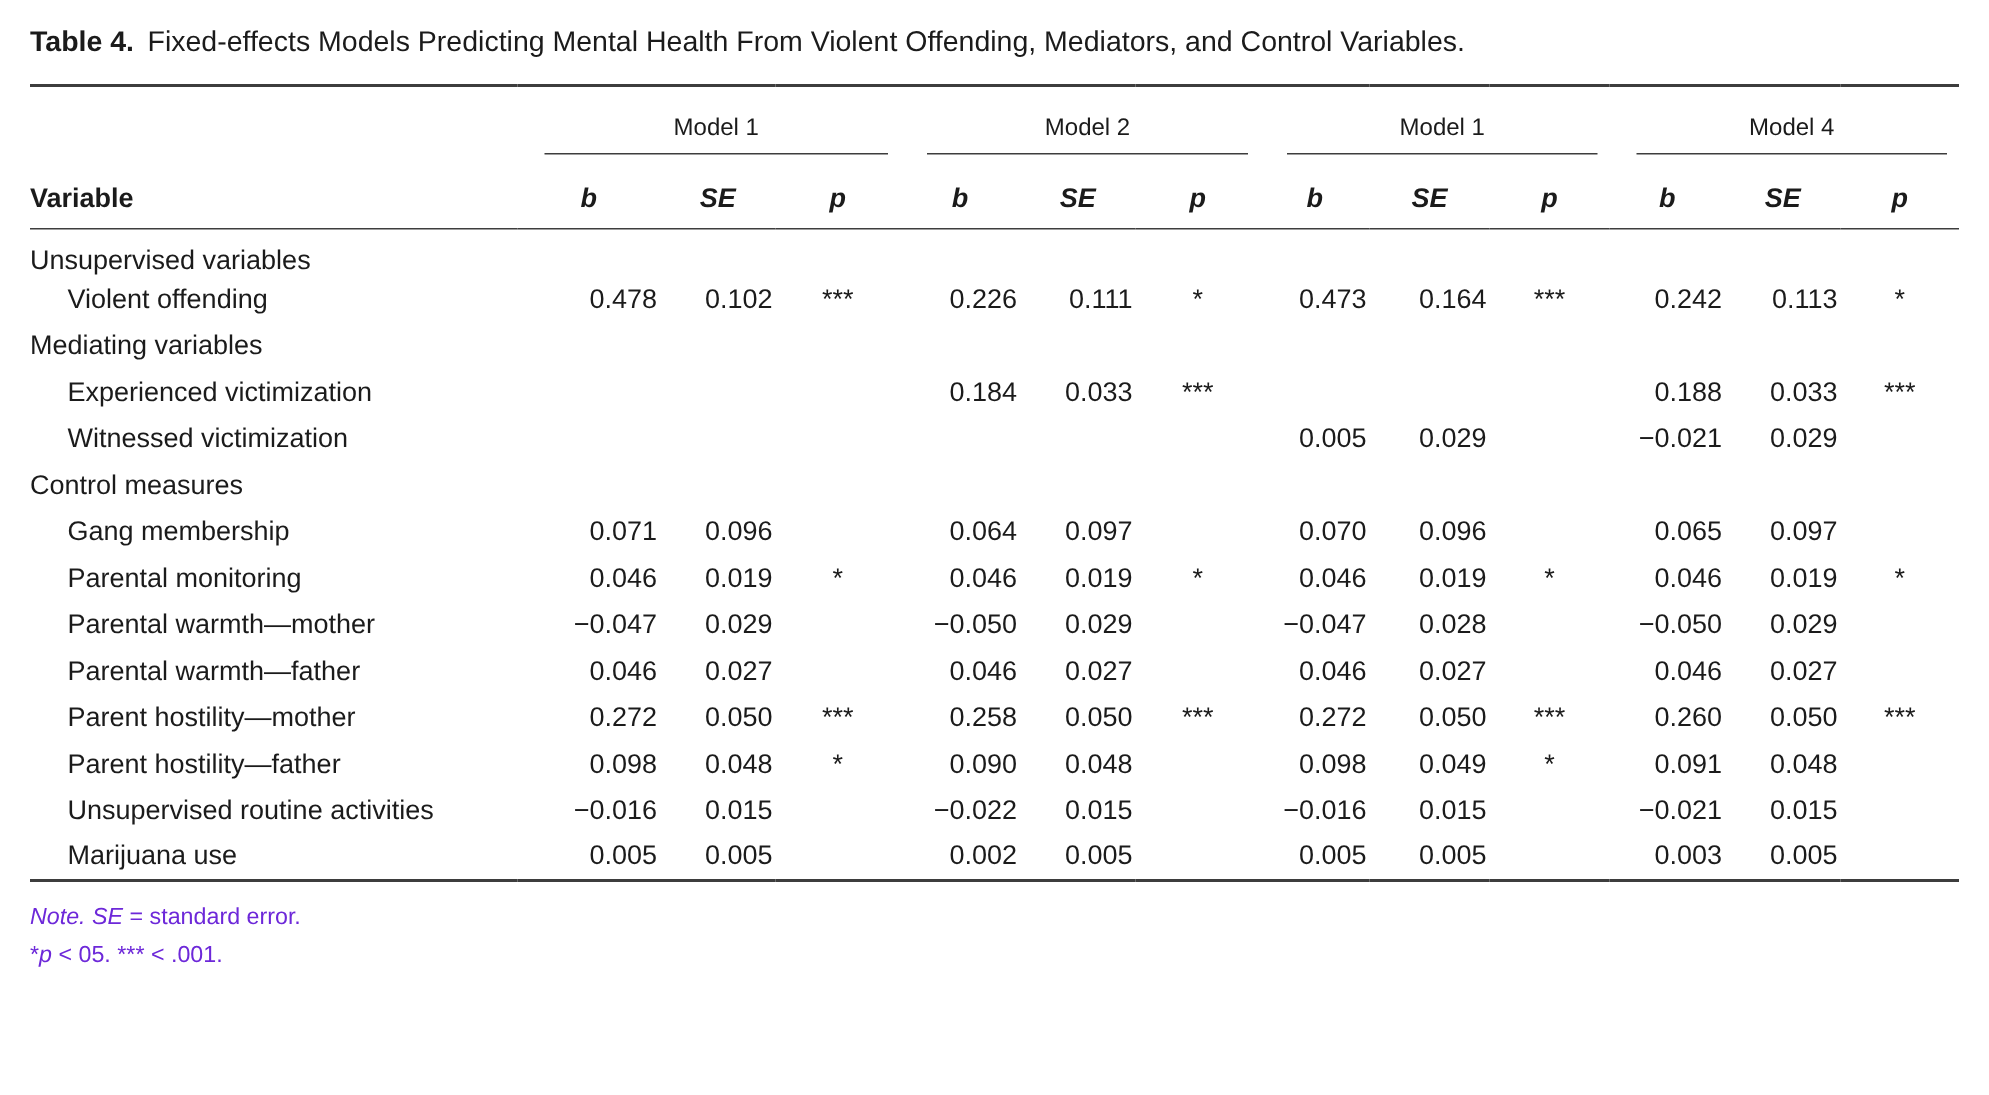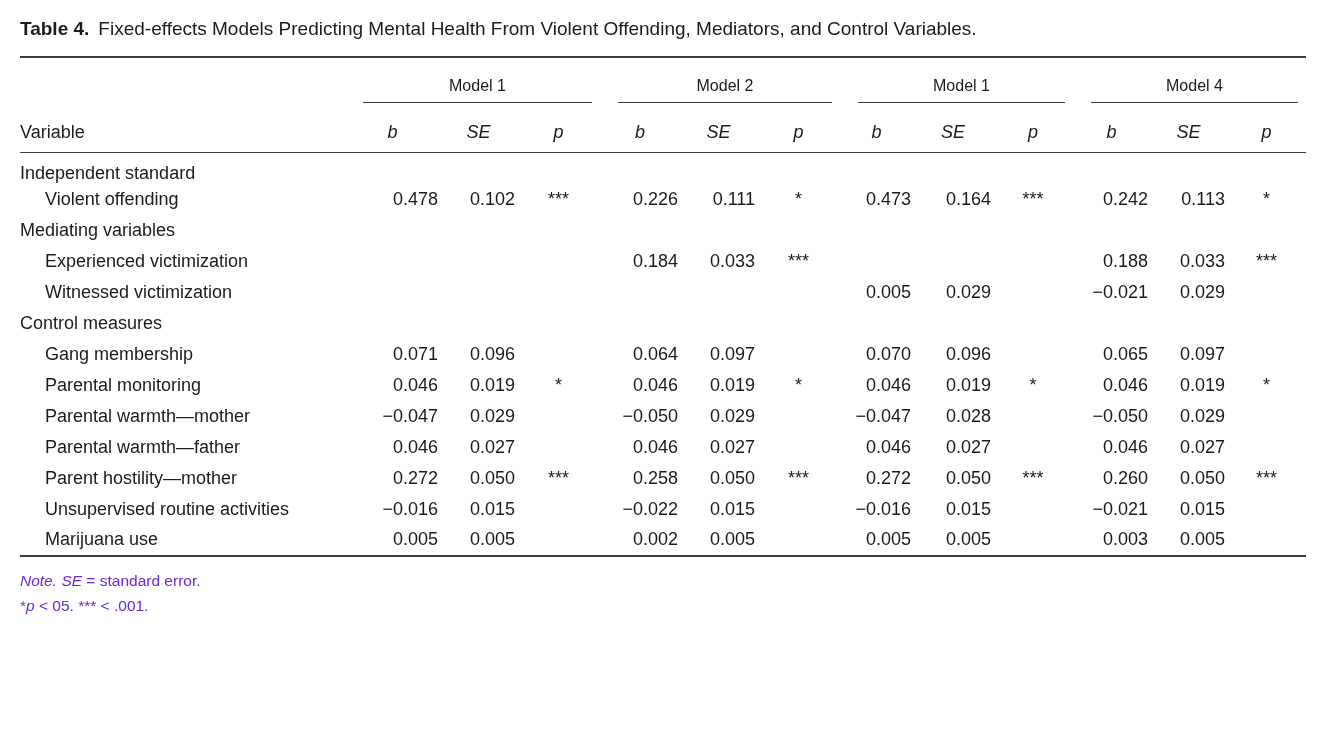--- a/index.html
+++ b/index.html
@@ -25,21 +25,21 @@
   .model-row th {
     height: 46px; vertical-align: bottom;
     font-weight: 400; font-size: 16px; padding: 0;
   }
   .model-rule {
     display: block; margin: 0 8px 0 18px; padding-bottom: 7px;
     border-bottom: 1.6px solid #3d3d3d; text-align: center;
   }
   .stat-row th {
     height: 49px; vertical-align: bottom; padding: 0 0 9px 0;
-    font-weight: 400; font-size: 18px;
+    font-weight: 700; font-size: 18px;
     border-bottom: 1.6px solid #3d3d3d;
   }
   .stat-row th.var-header { text-align: left; font-style: normal; }
   .stat-row th.stat { text-align: center; font-style: italic; }
   tbody td { height: 31px; font-size: 18px; padding: 0; vertical-align: middle; }
   tbody tr:first-child td { padding-top: 10px; }
   td.var { text-align: left; white-space: nowrap; }
   td.var.item { padding-left: 25px; margin-top: 19px; }
   td.cb, td.cse { text-align: right; padding-right: 2px; font-variant-numeric: tabular-nums; }
   td.cp { text-align: center; }
@@ -97,21 +97,21 @@
         <th class="stat">b</th>
         <th class="stat">SE</th>
         <th class="stat">p</th>
         <th class="stat">b</th>
         <th class="stat">SE</th>
         <th class="stat">p</th>
       </tr>
     </thead>
     <tbody>
         <tr>
-          <td class="var section">Independent standard</td>
+          <td class="var section">Unsupervised variables</td>
           <td class="cb"></td>
           <td class="cse"></td>
           <td class="cp"></td>
           <td class="cb"></td>
           <td class="cse"></td>
           <td class="cp"></td>
           <td class="cb"></td>
           <td class="cse"></td>
           <td class="cp"></td>
           <td class="cb"></td>
@@ -260,20 +260,35 @@
           <td class="cp">***</td>
           <td class="cb">0.258</td>
           <td class="cse">0.050</td>
           <td class="cp">***</td>
           <td class="cb">0.272</td>
           <td class="cse">0.050</td>
           <td class="cp">***</td>
           <td class="cb">0.260</td>
           <td class="cse">0.050</td>
           <td class="cp">***</td>
+        </tr>
+        <tr>
+          <td class="var item">Parent hostility—father</td>
+          <td class="cb">0.098</td>
+          <td class="cse">0.048</td>
+          <td class="cp">*</td>
+          <td class="cb">0.090</td>
+          <td class="cse">0.048</td>
+          <td class="cp"></td>
+          <td class="cb">0.098</td>
+          <td class="cse">0.049</td>
+          <td class="cp">*</td>
+          <td class="cb">0.091</td>
+          <td class="cse">0.048</td>
+          <td class="cp"></td>
         </tr>
         <tr>
           <td class="var item">Unsupervised routine activities</td>
           <td class="cb">−0.016</td>
           <td class="cse">0.015</td>
           <td class="cp"></td>
           <td class="cb">−0.022</td>
           <td class="cse">0.015</td>
           <td class="cp"></td>
           <td class="cb">−0.016</td>

